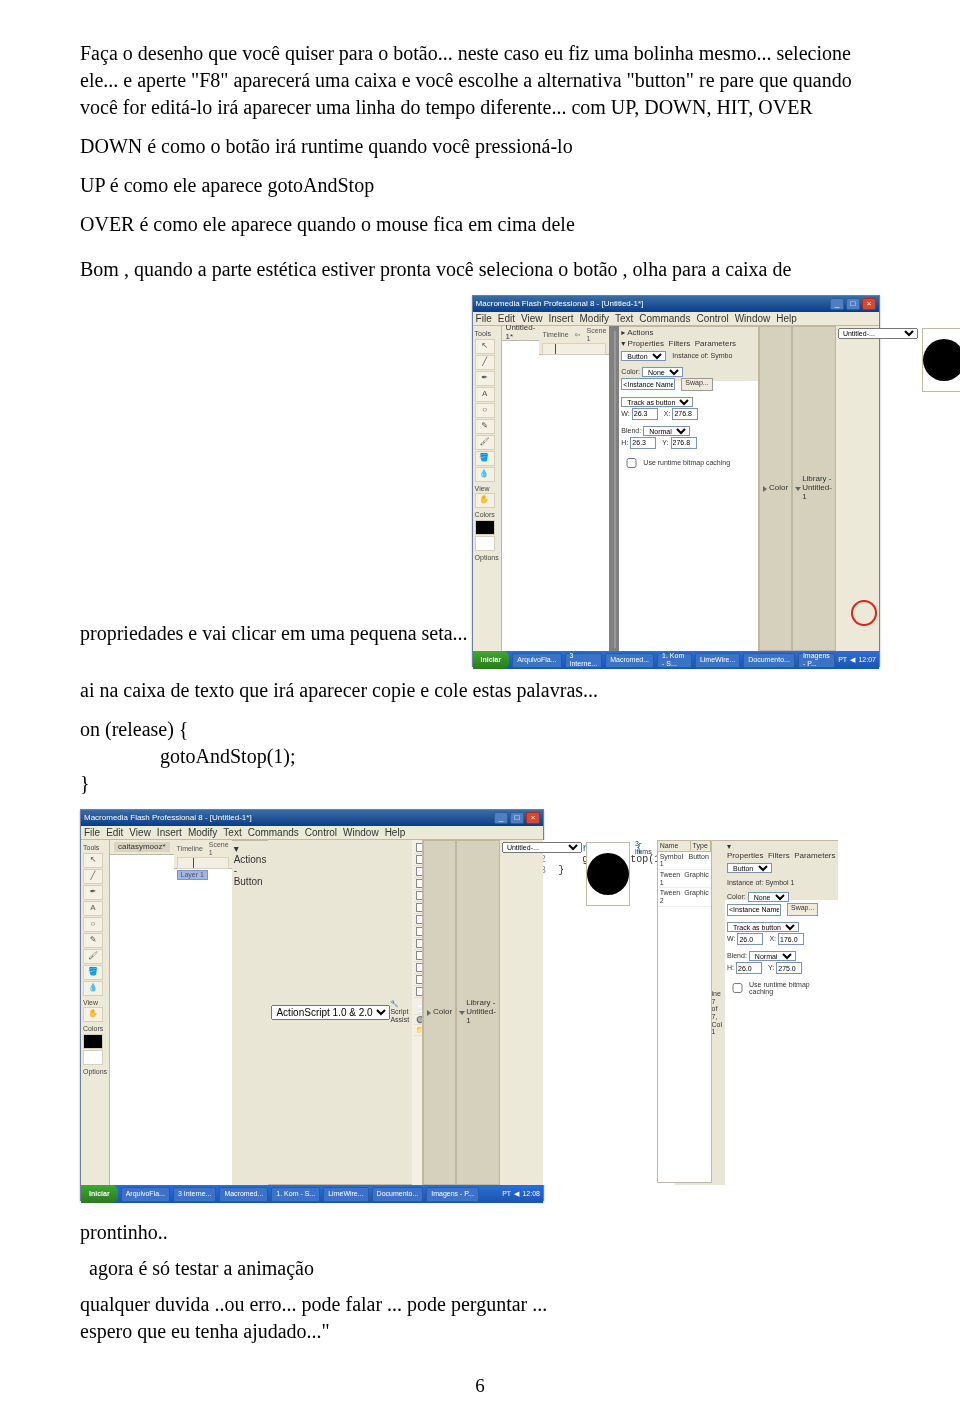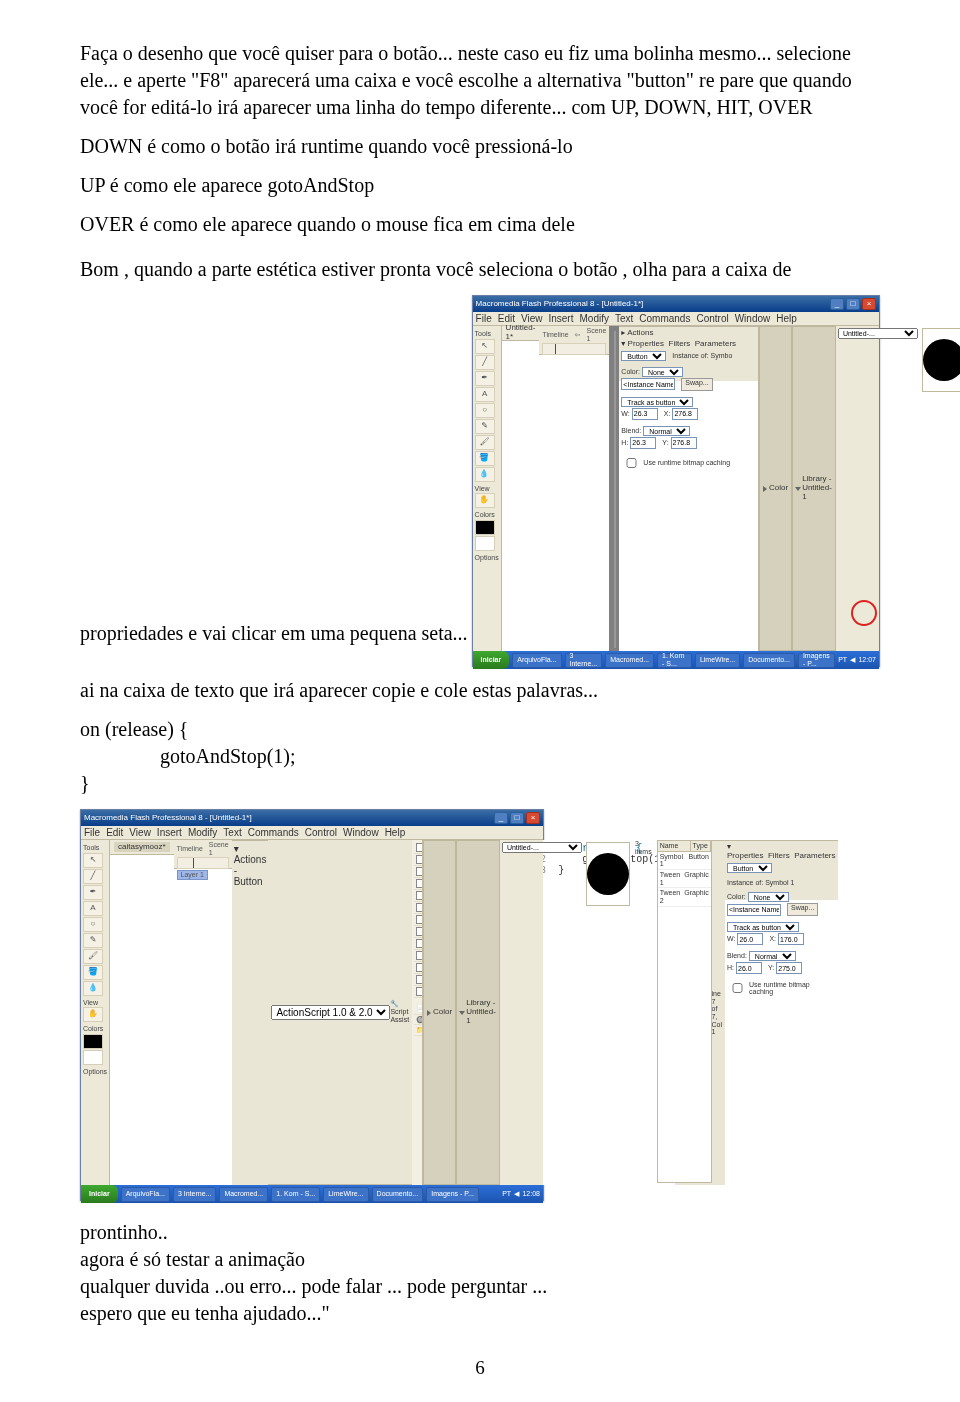--- a/index.html
+++ b/index.html
@@ -502,17 +502,17 @@
     <div class="tbtn">Macromed...</div>
     <div class="tbtn">1. Kom - S...</div>
     <div class="tbtn">LimeWire...</div>
     <div class="tbtn">Documento...</div>
     <div class="tbtn">Imagens - P...</div>
     <div class="clock"><span>PT</span> ◀ <span>12:08</span></div>
   </div>
 </div>
 
 <p style="margin-bottom:0">prontinho..</p>
-<p style="margin:0">agora é só testar a animação</p>
+<p style="margin:9px">agora é só testar a animação</p>
 <p style="margin:0">qualquer duvida ..ou erro... pode falar ... pode perguntar ...</p>
 <p style="margin-top:0">espero que eu tenha ajudado..."</p>
 
 <div class="pagenum">6</div>
 
 </body></html>

